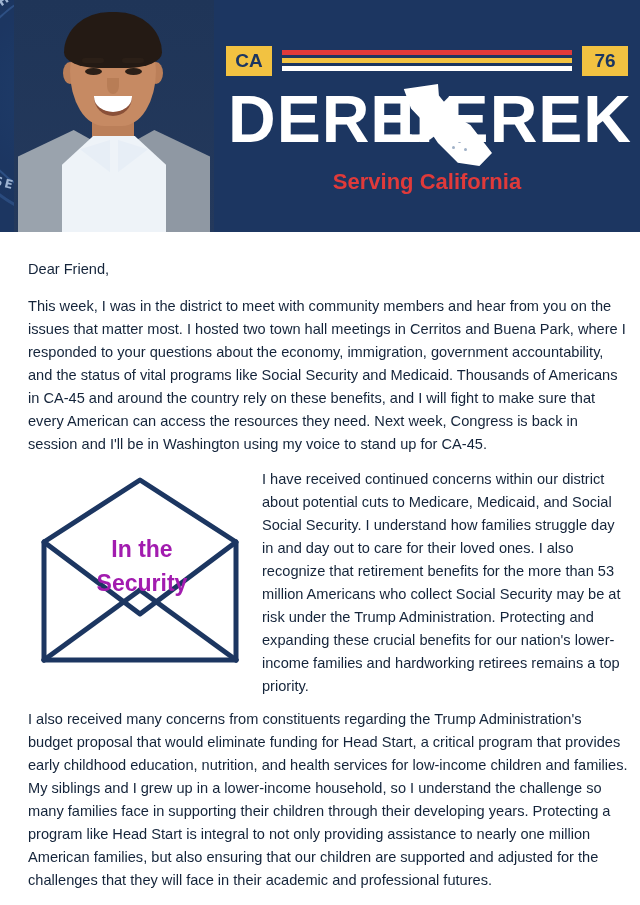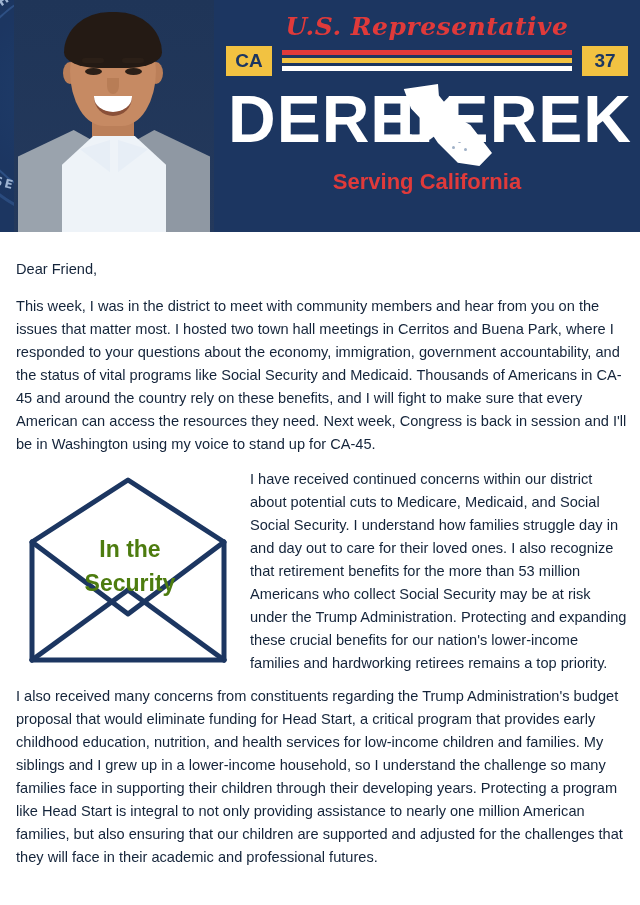--- a/index.html
+++ b/index.html
@@ -226,22 +226,23 @@
     text-align: center;
     color: #e03a3a;
     font-family: "Liberation Sans", sans-serif;
     font-weight: bold;
     font-size: 22px;
   }
 
   
   .body-wrap {
     position: relative;
-    padding: 20px 12px 0 16px;
+    padding: 20px 12px 0 8px;
     color: #1a2b40;
+    margin-left: 20px;
   }
   .ltr {
     font-family: "Liberation Sans", sans-serif;
     font-size: 14.6px;
     line-height: 23px;
     color: #14243a;
   }
   .salutation { margin: 6px 0 14px 0; }
   .para-1 { margin: 0 0 12px 0; }
 
@@ -257,21 +258,21 @@
   }
   .env-svg { display: block; }
   .env-label {
     position: absolute;
     left: 0; top: 58px;
     width: 212px;
     text-align: center;
     font-family: "Liberation Sans", sans-serif;
     font-weight: bold;
     font-size: 23px;
-    color: #4d7c0f;
+    color: #a21caf;
     line-height: 34px;
   }
   .para-2 {
     margin: 0;
     padding-left: 234px;
   }
   .para-3 {
     margin: 10px 0 0 0;
   }
 </style>
@@ -305,30 +306,29 @@
       <div class="p-brow-l"></div>
       <div class="p-brow-r"></div>
       <div class="p-eye-l"></div>
       <div class="p-eye-r"></div>
       <div class="p-nose"></div>
       <div class="p-smile"></div>
     </div>
 
     <div class="hdr-right">
 
-      <div class="rep-title">U.S. Representative</div>
 
       <div class="stripe-row">
         <div class="badge badge-left">CA</div>
         <div class="stripes">
           <div class="stripe-red"></div>
           <div class="stripe-yellow"></div>
           <div class="stripe-white"></div>
         </div>
-        <div class="badge badge-right">37</div>
+        <div class="badge badge-right">76</div>
       </div>
 
       <div class="name-row">
         <div class="name-text name-first">DEREK</div>
         <div class="ca-shape"></div>
         <div class="ca-dots">
           <i style="left:56px; top:56px;"></i>
           <i style="left:62px; top:64px;"></i>
           <i style="left:50px; top:62px;"></i>
         </div>

